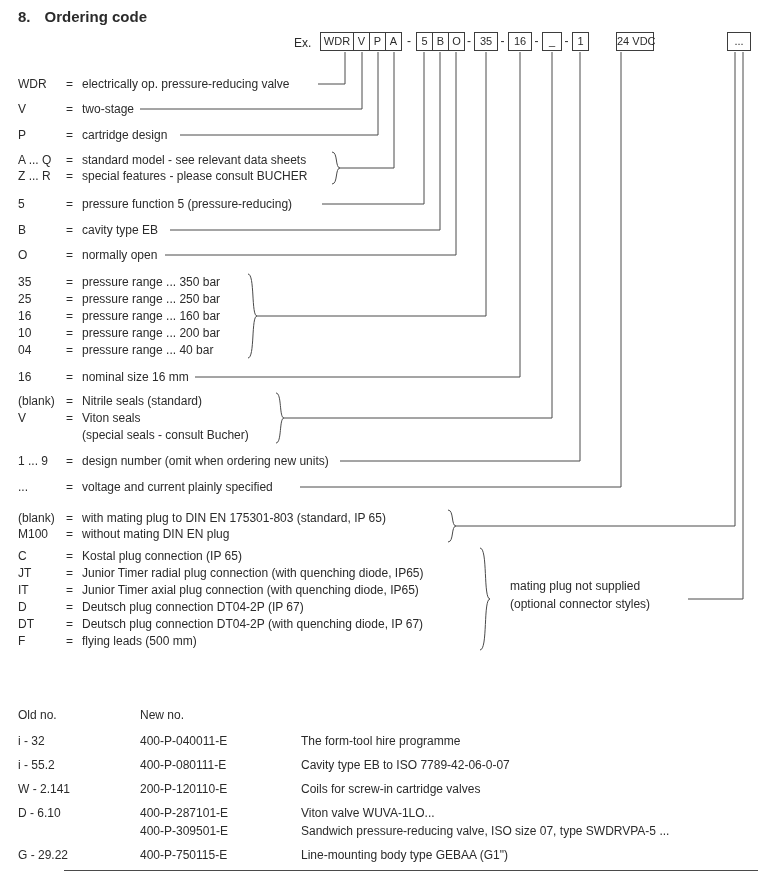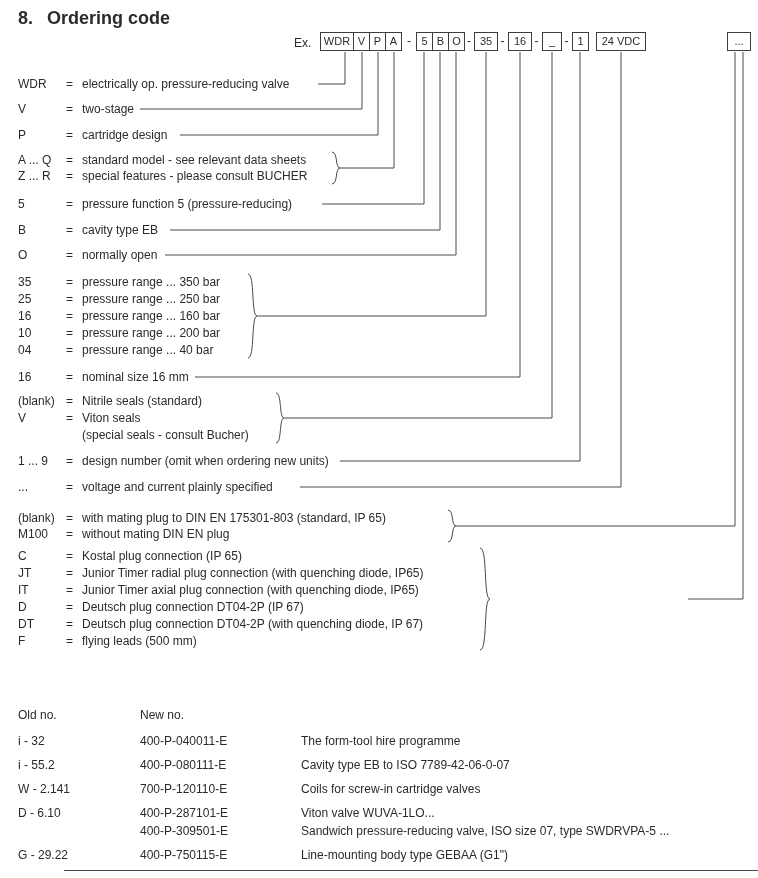--- a/index.html
+++ b/index.html
@@ -2,21 +2,21 @@
 <html><head>
 <meta charset="utf-8">
 <style>
   html,body { margin:0; padding:0; background:#ffffff; }
   .page {
     position:relative; width:758px; height:878px; background:#ffffff;
     font-family:"Liberation Sans", sans-serif; color:#2b2b2b; font-size:12px;
     overflow:hidden;
   }
   .abs { position:absolute; white-space:nowrap; }
-  .h1 { font-size:18px; font-weight:bold; }
+  .h1 { font-size:15px; font-weight:bold; }
   .h1 .num { margin-right:14px; }
   .box {
     position:absolute; top:32px; height:19px; box-sizing:border-box;
     border:1px solid #3d3d3d; background:#fff; text-align:center;
     font-size:11px; line-height:17px; white-space:nowrap;
   }
   .dash { position:absolute; top:32px; height:19px; line-height:19px; text-align:center; font-size:12px; }
   .ocrow { position:absolute; left:18px; height:15px; line-height:15px; white-space:nowrap; }
   .ocrow .code { position:absolute; left:0; }
   .ocrow .eq   { position:absolute; left:48px; }
@@ -50,21 +50,21 @@
   <div class="box" style="left:432px; width:17px;">B</div>
   <div class="box" style="left:448px; width:17px;">O</div>
   <div class="dash" style="left:464px; width:10px;">-</div>
   <div class="box" style="left:474px; width:24px;">35</div>
   <div class="dash" style="left:497px; width:11px;">-</div>
   <div class="box" style="left:508px; width:24px;">16</div>
   <div class="dash" style="left:531px; width:11px;">-</div>
   <div class="box" style="left:542px; width:20px;">_</div>
   <div class="dash" style="left:561px; width:11px;">-</div>
   <div class="box" style="left:572px; width:17px;">1</div>
-  <div class="box" style="left:596px; width:50px;">24 VDC</div>
+  <div class="box" style="left:616px; width:38px;">24 VDC</div>
   <div class="box" style="left:727px; width:24px;">...</div>
 
   <div class="ocrow" style="top:77px;">
       <span class="code">WDR</span>
       <span class="eq">=</span>
       <span class="desc">electrically op. pressure-reducing valve</span>
     </div>
   <div class="ocrow" style="top:102px;">
       <span class="code">V</span>
       <span class="eq">=</span>
@@ -187,20 +187,24 @@
       <span class="code">DT</span>
       <span class="eq">=</span>
       <span class="desc">Deutsch plug connection DT04-2P (with quenching diode, IP 67)</span>
     </div>
   <div class="ocrow" style="top:634px;">
       <span class="code">F</span>
       <span class="eq">=</span>
       <span class="desc">flying leads (500 mm)</span>
     </div>
 
+  <div class="note">
+    <div>mating plug not supplied</div>
+    <div>(optional connector styles)</div>
+  </div>
 
   <svg class="lines" width="758" height="670" viewBox="0 0 758 670">
     <g stroke="#4a4a4a" stroke-width="1" fill="none">
       <polyline points="318,84 345,84 345,52"></polyline>
       <polyline points="140,109 362,109 362,52"></polyline>
       <polyline points="180,135 378,135 378,52"></polyline>
       <path d="M332,152 C338,152 335,168 340,168 C335,168 338,184 332,184"></path>
       <polyline points="340,168 394,168 394,52"></polyline>
       <polyline points="322,204 424,204 424,52"></polyline>
       <polyline points="170,230 440,230 440,52"></polyline>
@@ -230,21 +234,21 @@
     <span class="new">400-P-040011-E</span>
     <span class="dsc">The form-tool hire programme</span>
   </div>
   <div class="t9row" style="top:758px;">
     <span class="old">i - 55.2</span>
     <span class="new">400-P-080111-E</span>
     <span class="dsc">Cavity type EB to ISO 7789-42-06-0-07</span>
   </div>
   <div class="t9row" style="top:782px;">
     <span class="old">W - 2.141</span>
-    <span class="new">700-P-120110-E</span>
+    <span class="new">200-P-120110-E</span>
     <span class="dsc">Coils for screw-in cartridge valves</span>
   </div>
   <div class="t9row" style="top:806px;">
     <span class="old">D - 6.10</span>
     <span class="new">400-P-287101-E</span>
     <span class="dsc">Viton valve WUVA-1LO...</span>
   </div>
   <div class="t9row" style="top:824px;">
     <span class="old"></span>
     <span class="new">400-P-309501-E</span>

